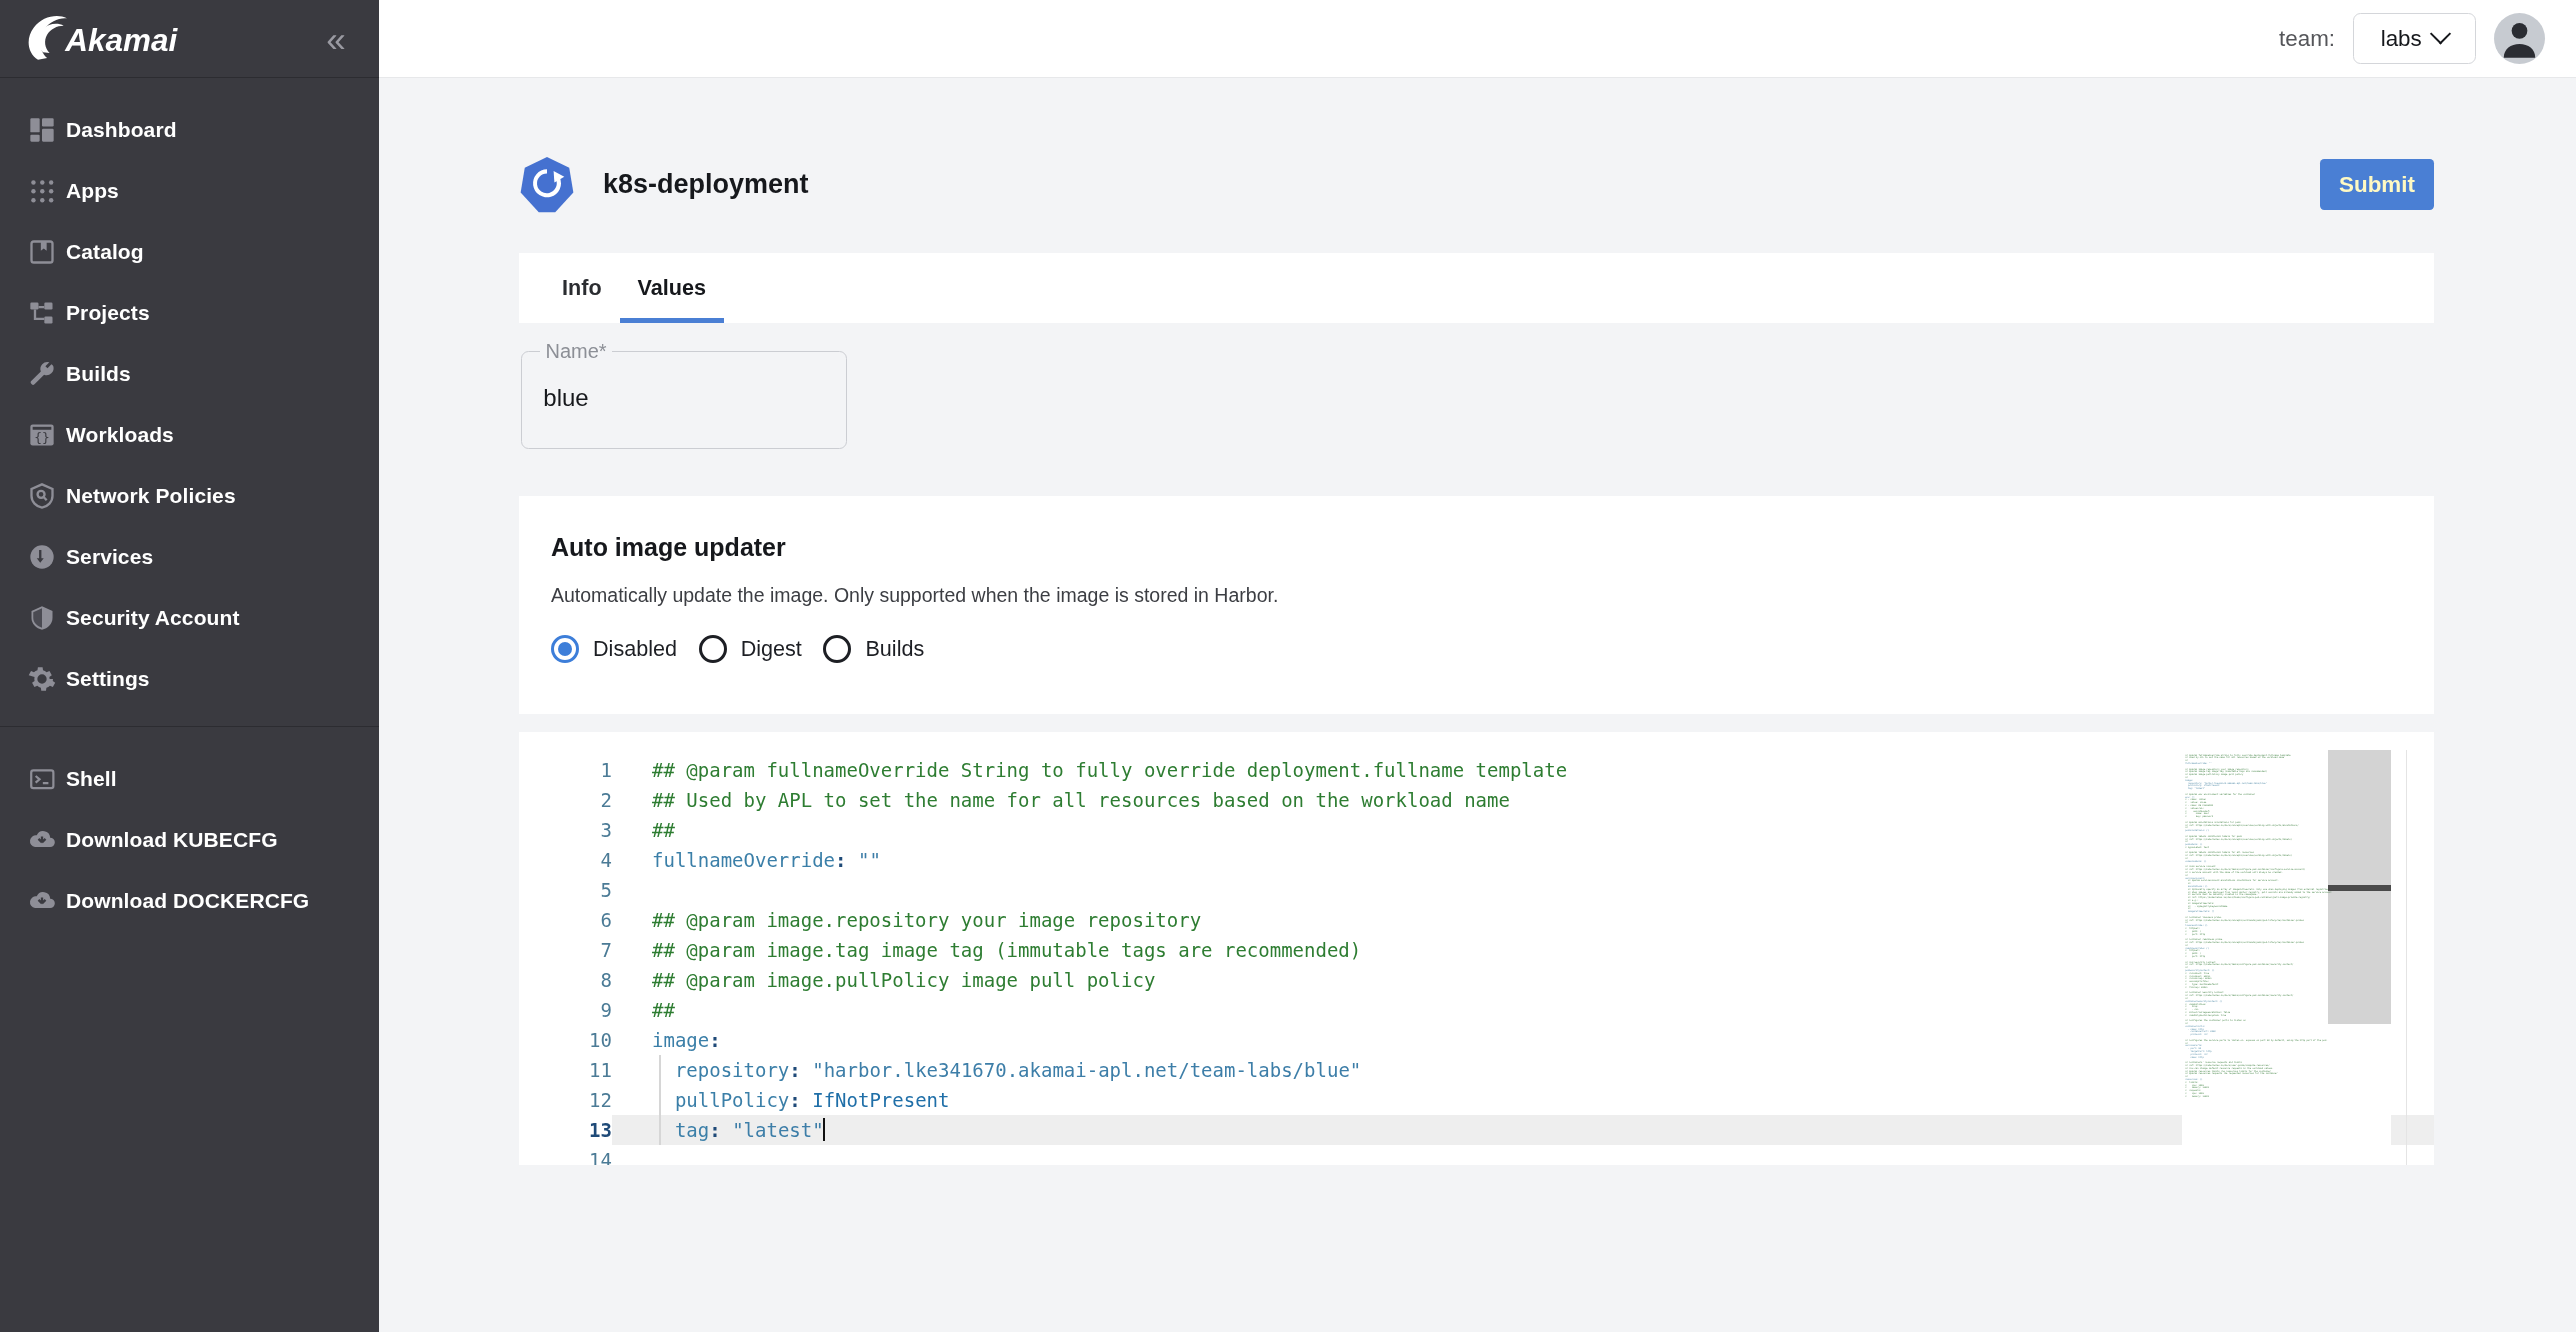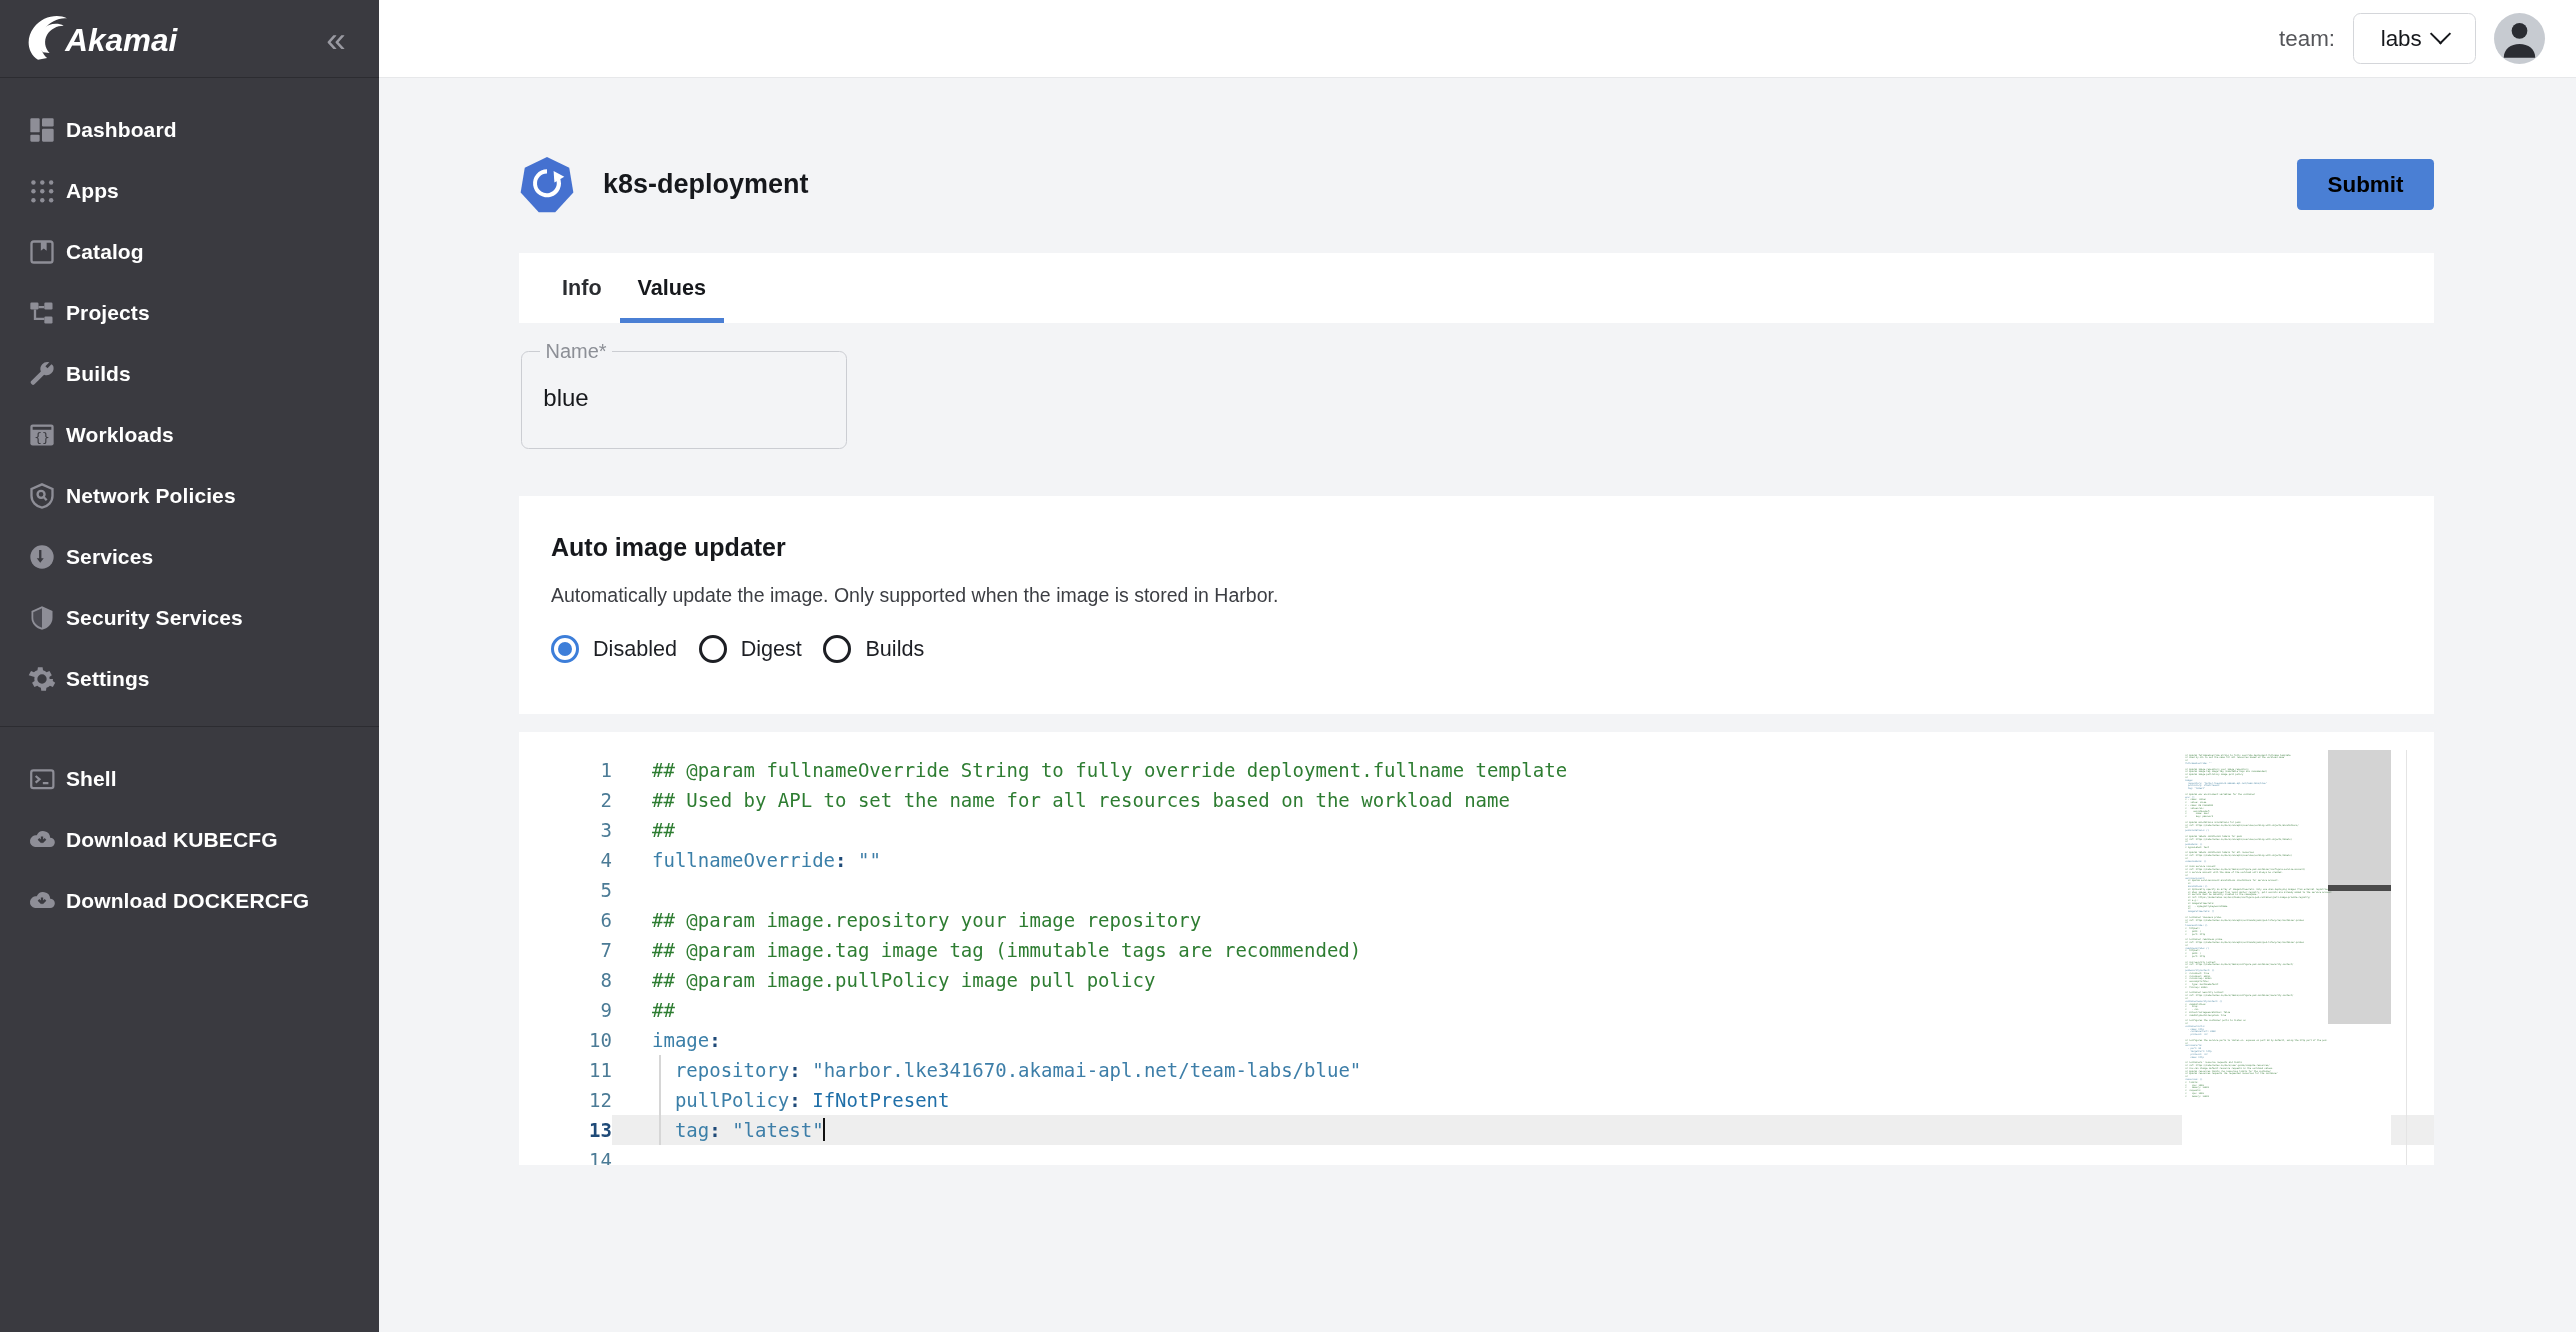--- a/index.html
+++ b/index.html
@@ -73,25 +73,25 @@
     justify-content: center; overflow: hidden; cursor: pointer;
   }
 
   .content { flex: 1; overflow: hidden; position: relative; }
   .page { padding: 71px 143px 0 140px; }
 
   .page-head { display: flex; align-items: center; height: 71px; margin-bottom: 33px; }
   .chart-icon { width: 56px; height: 60px; margin-right: 28px; }
   .page-title { font-size: 27px; font-weight: bold; color: #16181c; }
   .submit-btn {
-    margin-left: auto; background: #4a7fd4; color: #000000;
+    margin-left: auto; background: #4a7fd4; color: #fef9c3;
     border: none; border-radius: 4.2px;
     font-size: 22.4px; font-weight: bold;
     font-family: "Liberation Sans", sans-serif;
-    width: 137px; height: 51px; cursor: pointer;
+    width: 114px; height: 51px; cursor: pointer;
   }
 
   .card { background: #ffffff; width: 1915px; }
   .tabs-card { display: flex; align-items: flex-end; height: 70px; padding-left: 25px; }
   .tab {
     font-size: 21.6px; font-weight: bold; color: #2b2d31;
     padding: 0 18px; height: 70px; line-height: 70px;
     cursor: pointer; position: relative;
   }
   .tab.active { color: #16181c; }
@@ -306,21 +306,21 @@
         <span class="nav-label">Services</span>
       </div>
 
       <div class="nav-item">
         <span class="nav-icon">
           <svg width="28" height="28" viewBox="0 0 24 24" fill="currentColor">
             <path d="M12 2 L21 6 v6c0 5-4 9-9 10 -5-1-9-5-9-10V6z"></path>
             <path d="M12 3.6 V20.3 c-4-1-7.5-4.4-7.5-8.3V7z" fill="#4a4a52"></path>
           </svg>
           </span>
-        <span class="nav-label">Security Services</span>
+        <span class="nav-label">Security Account</span>
       </div>
 
       <div class="nav-item">
         <span class="nav-icon">
           <svg width="28" height="28" viewBox="0 0 24 24" fill="currentColor">
             <path d="M12 8a4 4 0 1 0 0 8 4 4 0 0 0 0-8zm9.4 4c0 .6-.1 1.2-.2 1.7l2.1 1.6-2 3.5-2.5-1a7.6 7.6 0 0 1-3 1.7l-.4 2.6h-4l-.4-2.6a7.6 7.6 0 0 1-3-1.7l-2.5 1-2-3.5 2.1-1.6a8.6 8.6 0 0 1 0-3.4L.6 8.7l2-3.5 2.5 1a7.6 7.6 0 0 1 3-1.7L8.5 1.9h4l.4 2.6a7.6 7.6 0 0 1 3 1.7l2.5-1 2 3.5-2.1 1.6c.1.5.2 1.1.2 1.7z"></path>
           </svg>
           </span>
         <span class="nav-label">Settings</span>
       </div>

